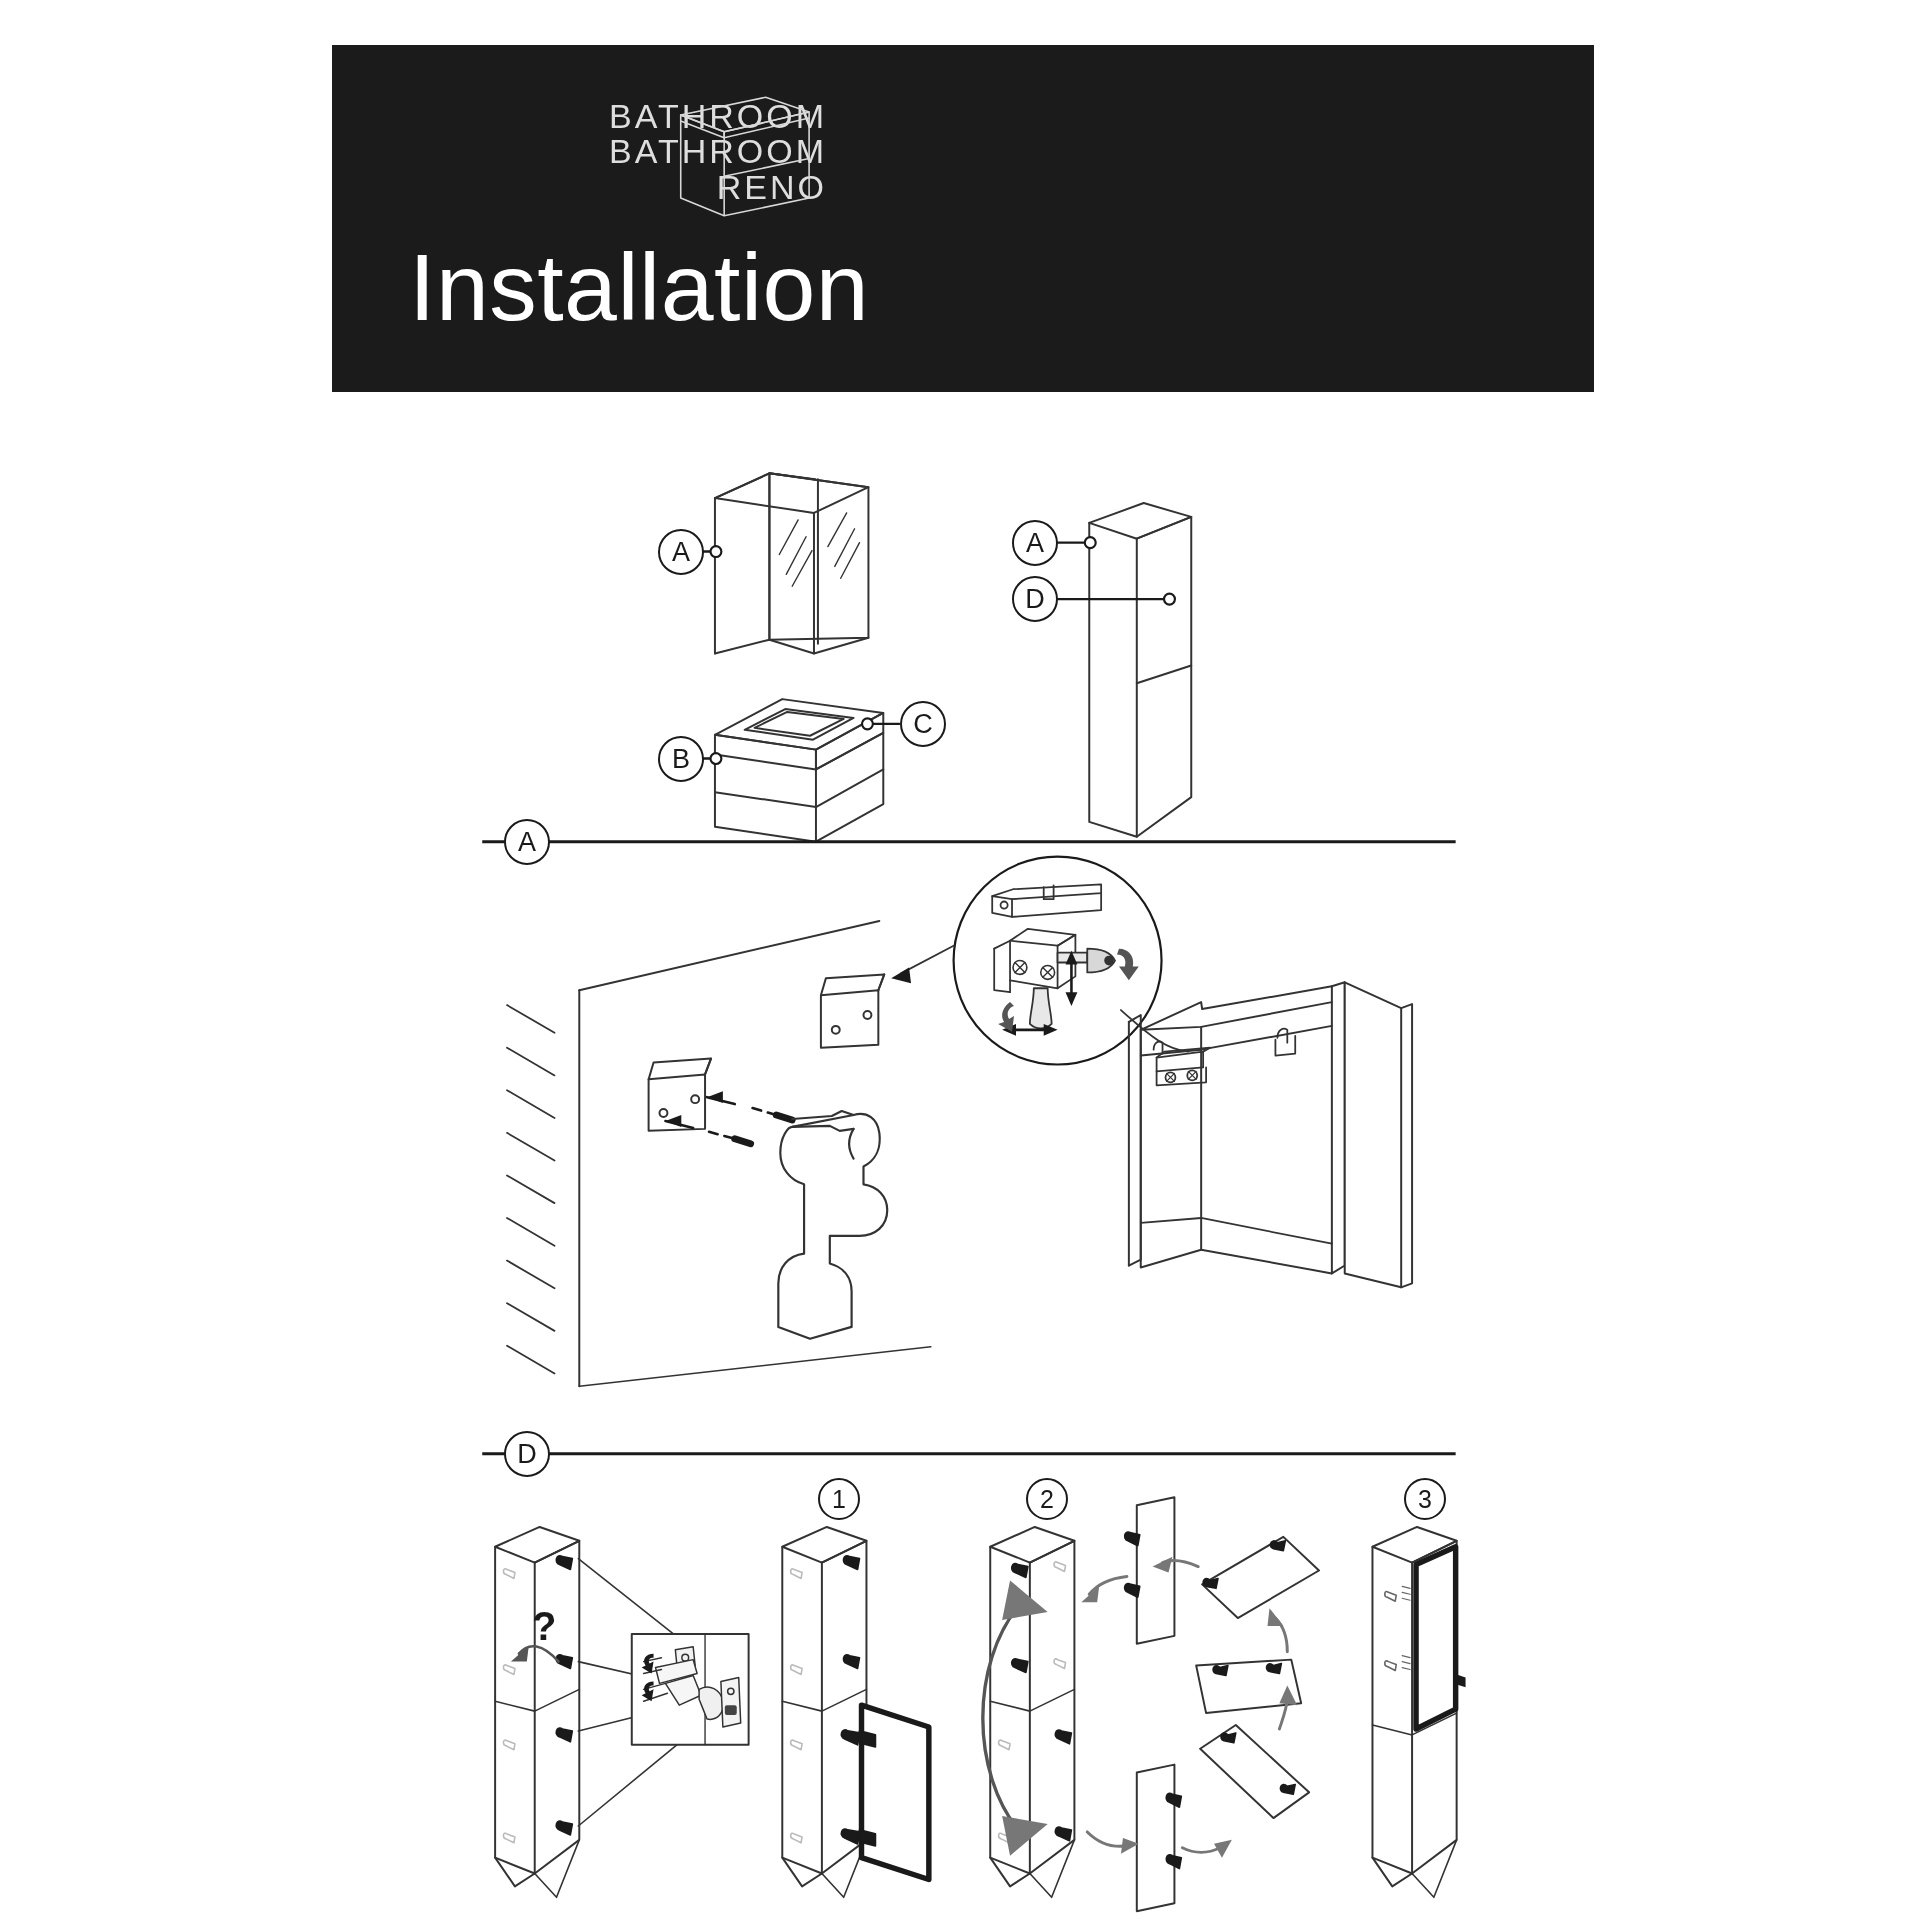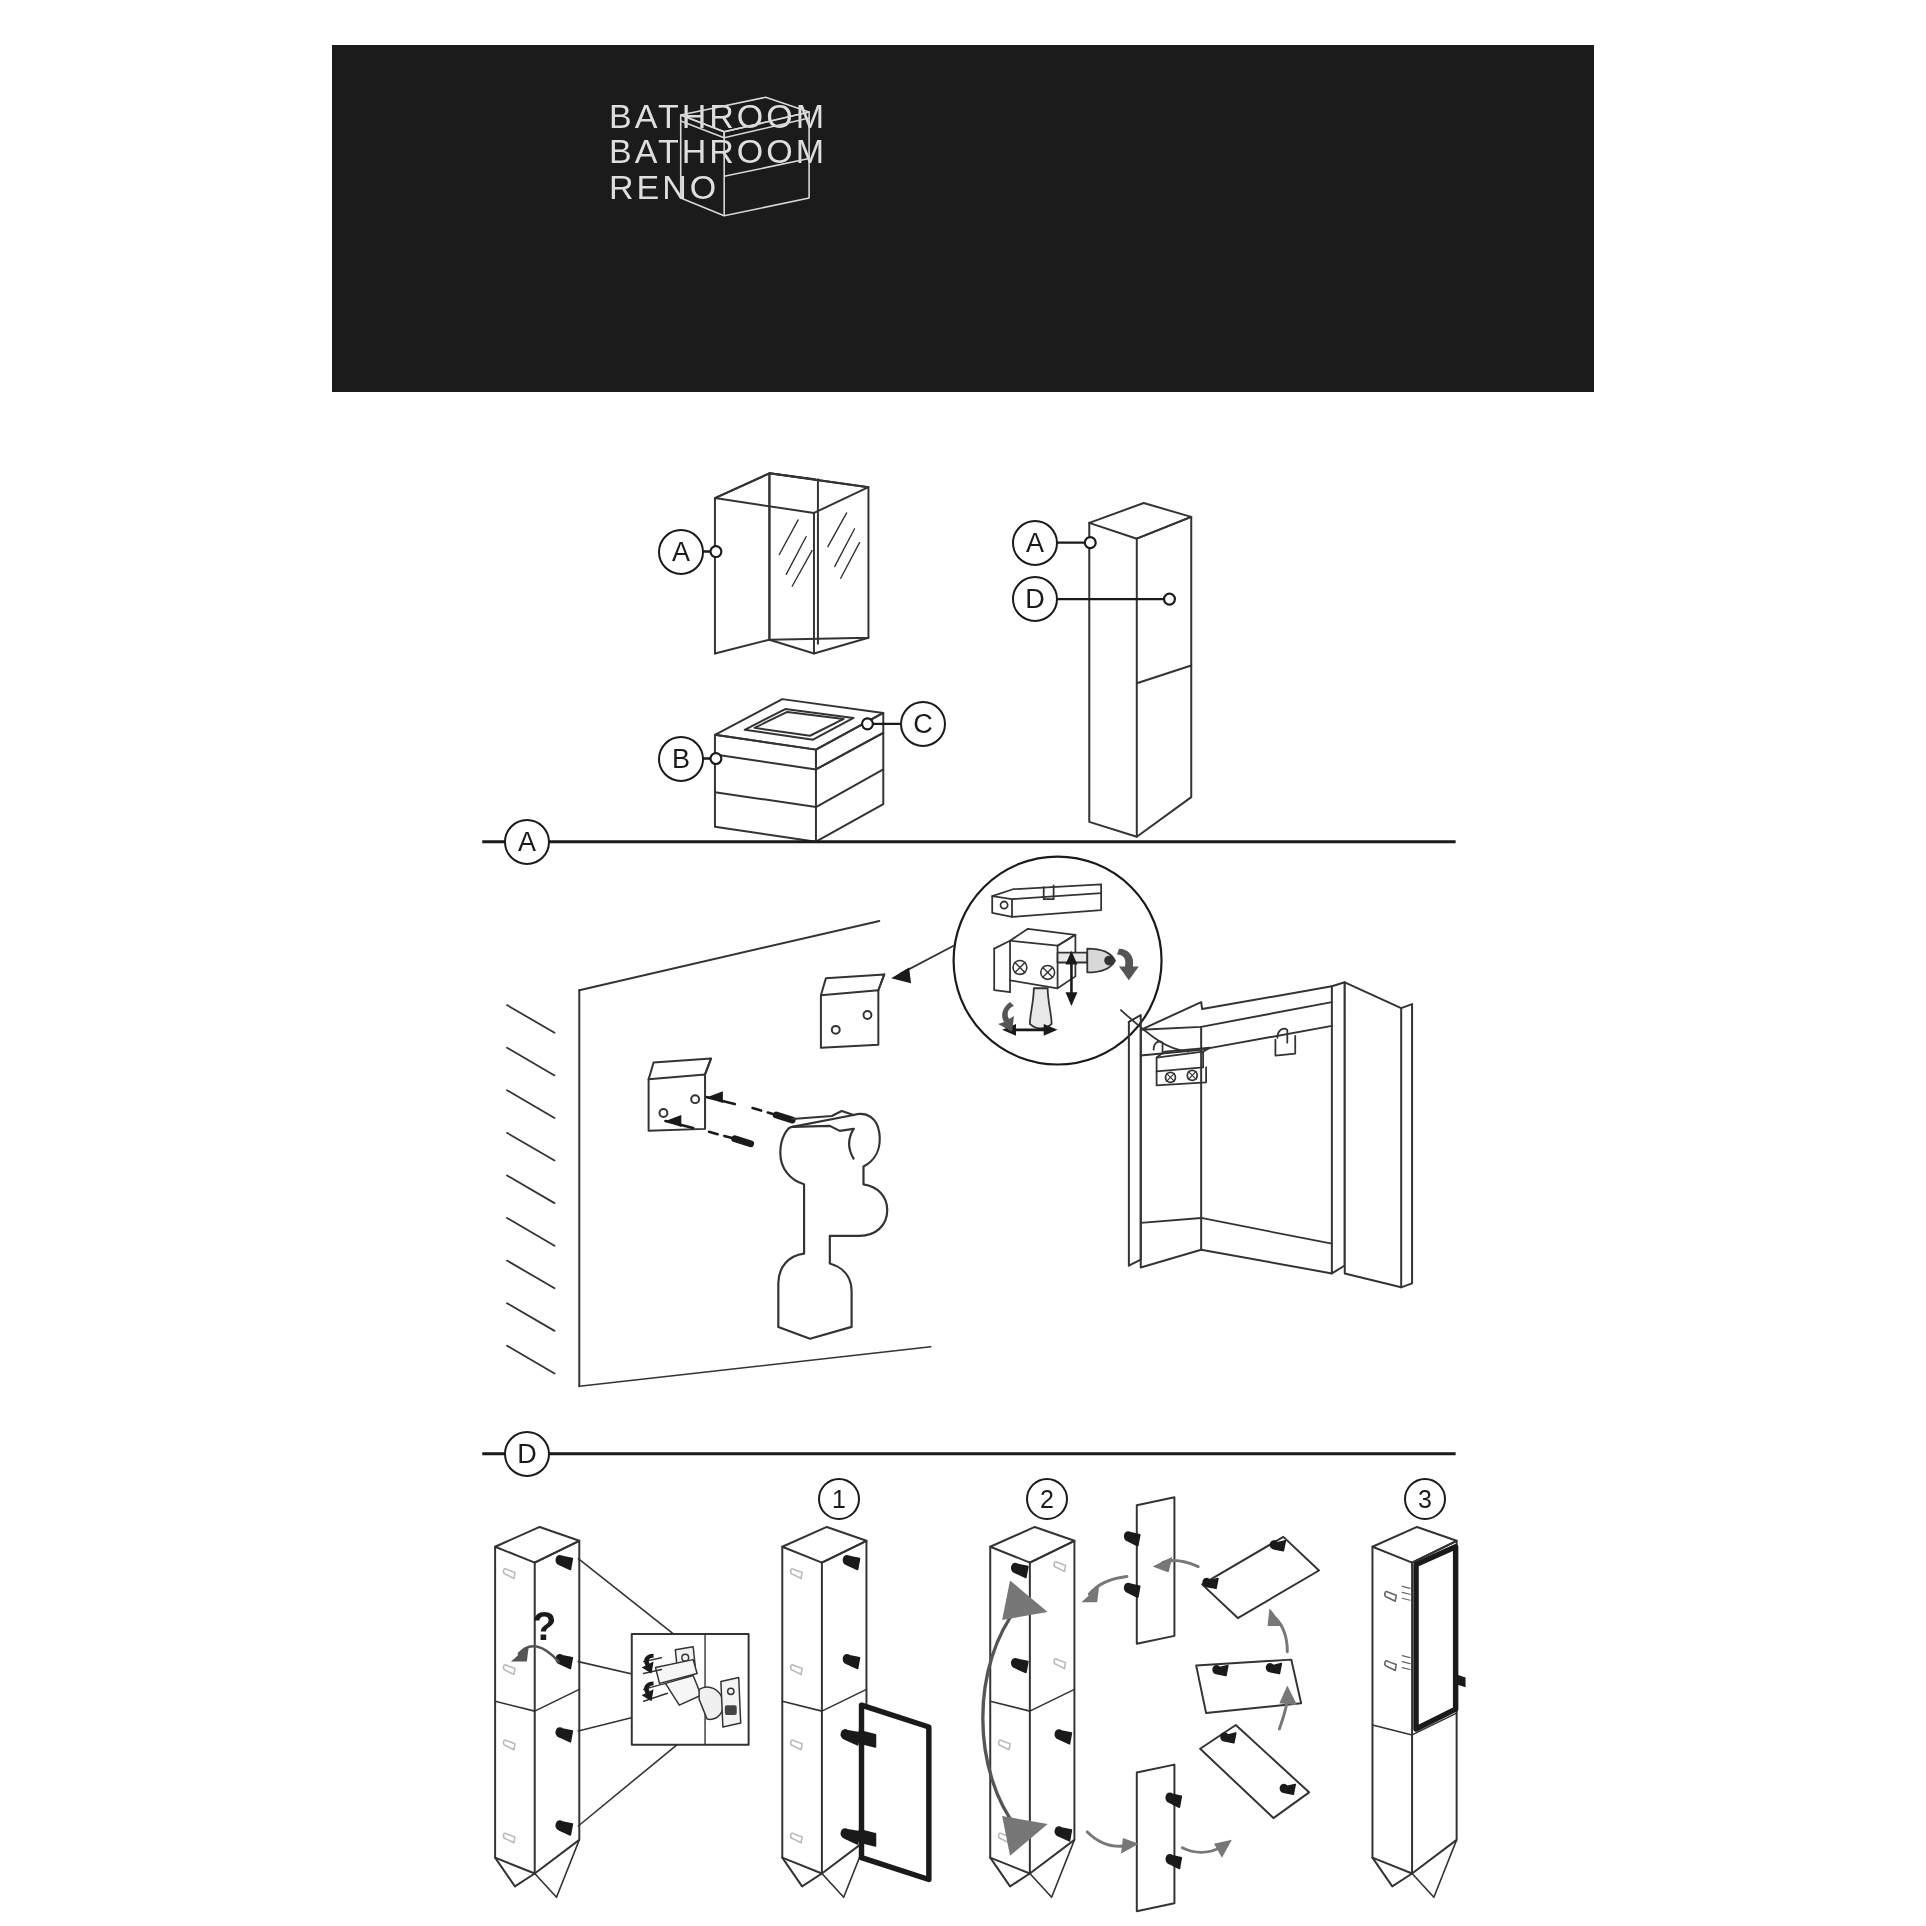--- a/index.html
+++ b/index.html
@@ -35,21 +35,21 @@
     position: absolute;
     left: 79px;
     top: 54px;
     width: 416px;
     height: 134px;
   }
   .brand-lines {
     position: absolute;
     right: 0;
     top: 0;
-    text-align: left;
+    text-align: right;
     line-height: 1.04;
   }
   .brand-lines div {
     color: #dedede;
     font-size: 34px;
     letter-spacing: 3px;
     font-weight: 300;
     white-space: nowrap;
   }
   .brand-mark {
@@ -157,20 +157,21 @@
             <path d="M22 24 L22 30 L66 47 L66 41 Z"></path>
             <path d="M66 41 L152 21 L152 27 L66 47 Z"></path>
             <path d="M66 47 L66 126 L152 108 L152 27"></path>
             <path d="M22 30 L22 108 L66 126"></path>
             <path d="M66 86 L152 68"></path>
           </g>
         </svg>
       </div>
     </div>
 
+    <div class="header-title">Installation</div>
   </div>
 
   <div class="layer">
     <svg width="1927" height="1927" viewBox="0 0 1946 1946">
       <g fill="none" stroke="#333333" stroke-width="2" stroke-linejoin="round" stroke-linecap="round">
 
         <g>
 
           <path d="M722 503 L722 660"></path>
           <path d="M722 503 L777 478 L777 646 L722 660"></path>

